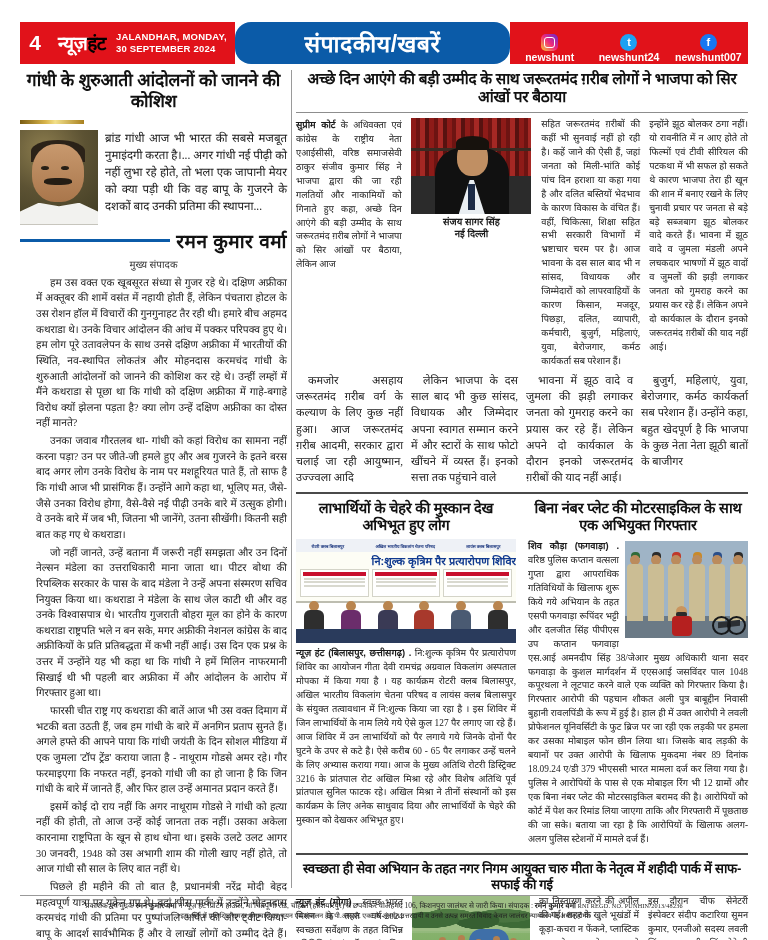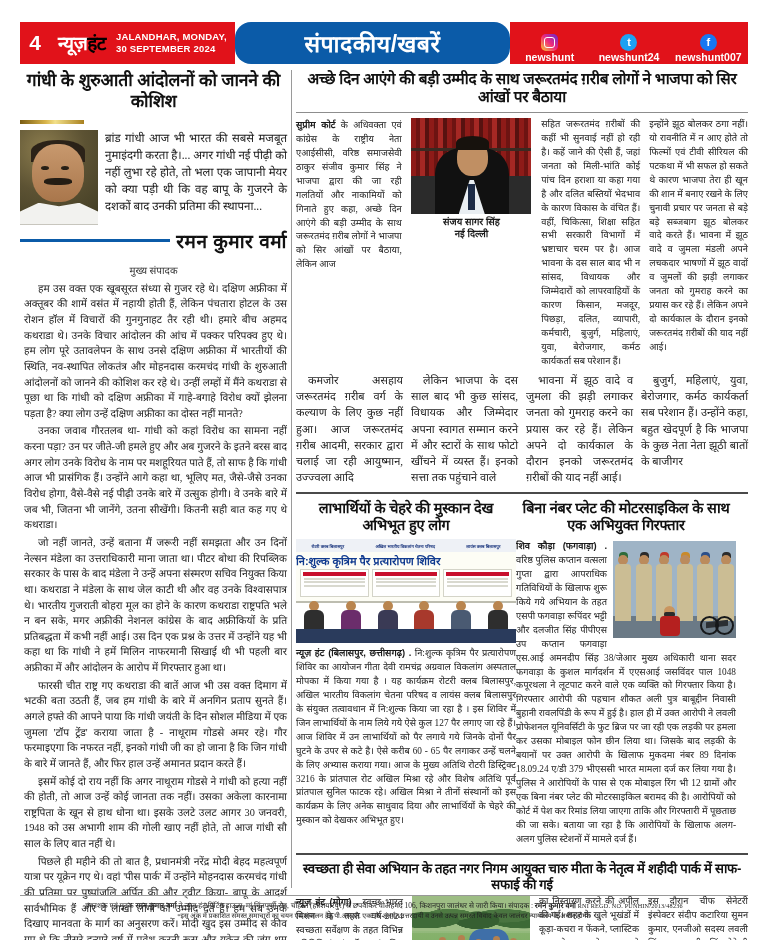--- a/index.html
+++ b/index.html
@@ -54,24 +54,24 @@
   .ed-photo .mous{position:absolute;left:24px;top:48px;width:28px;height:7px;border-radius:40%;background:#241d14;}
   .ed-photo .eyeL,.ed-photo .eyeR{position:absolute;top:36px;width:8px;height:4px;border-radius:50%;background:#271f15;}
   .ed-photo .eyeL{left:21px;} .ed-photo .eyeR{left:41px;}
   .ed-photo .shirt{position:absolute;left:0;bottom:0;width:78px;height:22px;background:#f2f2ef;
      clip-path:polygon(0 40%,24% 0,50% 16%,76% 0,100% 40%,100% 100%,0 100%);}
   .ed-quote{font-size:11.5px;line-height:1.48;text-align:justify;color:#1b1b1b;}
 
   .author-line{display:flex;align-items:center;gap:6px;margin-top:3px;}
   .author-rule{flex:1;height:3px;background:#0b5ba8;}
   .author-name{font-family:"Liberation Sans",sans-serif;font-weight:bold;font-size:19px;color:#111;letter-spacing:.5px;}
-  .author-role{text-align:center;font-size:10px;color:#333;margin-top:9px;}
+  .author-role{text-align:center;font-size:10px;color:#333;margin-top:3px;}
 
   .body-text{font-size:10.3px;line-height:1.52;text-align:justify;color:#1b1b1b;margin-top:4px;}
-  .body-text p{margin:0 0 2px 4px;text-indent:14px;}
+  .body-text p{margin:0 0 2px 16px;text-indent:14px;}
 
   
   .hl-main{font-family:"Liberation Sans",sans-serif;font-weight:bold;font-size:15.4px;line-height:1.2;
     color:#111;text-align:center;letter-spacing:-.3px;}
   .hl-sub{font-family:"Liberation Sans",sans-serif;font-weight:bold;font-size:14.5px;line-height:1.22;
     color:#111;text-align:center;letter-spacing:-.2px;}
   .rule-thin{height:1px;background:#8d8d8d;margin:5px 0 5px 0;}
   .rule-thick{height:2px;background:#4a4a4a;margin:6px 0 6px 0;}
   .cols4{column-count:4;column-gap:8px;font-size:11px;line-height:1.48;text-align:justify;}
   .cols3 p,.cols4 p,.cols2 p{margin:0 0 2px 0;text-indent:12px;}
@@ -93,21 +93,21 @@
   .ph-lawyer .tie{position:absolute;left:57px;top:66px;width:7px;height:26px;background:#1c2b46;}
   .ph-lawyer .face{position:absolute;left:46px;top:22px;width:31px;height:36px;border-radius:46%;background:#c08f63;}
   .ph-lawyer .hair{position:absolute;left:45px;top:18px;width:33px;height:14px;border-radius:50% 50% 0 0;background:#17120d;}
 
   
   .ph-camp{width:100%;height:104px;}
   .ph-camp .wall{position:absolute;inset:0;background:#ffffff;}
   .ph-camp .banner{position:absolute;left:0;top:0;width:100%;height:62px;background:#fdfdf5;border-bottom:2px solid #bdbdb0;}
   .ph-camp .bnr-top{position:absolute;left:0;top:0;width:100%;height:13px;background:#eef1f6;display:flex;align-items:center;justify-content:space-around;}
   .ph-camp .bnr-top span{font-size:4.3px;color:#14307a;font-family:"Liberation Sans",sans-serif;font-weight:bold;}
-  .ph-camp .bnr-title{position:absolute;left:0;top:14px;width:100%;text-align:left;font-family:"Liberation Sans",sans-serif;
+  .ph-camp .bnr-title{position:absolute;left:0;top:14px;width:100%;text-align:right;font-family:"Liberation Sans",sans-serif;
      font-weight:bold;font-size:11px;color:#103a8f;}
   .ph-camp .bnr-cards{position:absolute;left:4px;top:30px;right:4px;height:28px;display:flex;gap:3px;}
   .ph-camp .bcard{flex:1;background:#fff;border:.6px solid #d4d4c8;}
   .ph-camp .bcard i{display:block;height:4px;background:#c8102e;margin:2px 2px 1px 2px;}
   .ph-camp .bcard u{display:block;height:2px;background:#d9d9cf;margin:1.6px 3px;text-decoration:none;}
   .ph-camp .table{position:absolute;left:0;bottom:0;width:100%;height:14px;background:#2a3b5c;}
   .ph-camp .ppl{position:absolute;left:0;bottom:14px;width:100%;height:30px;display:flex;justify-content:space-around;align-items:flex-end;}
   .ph-camp .p{width:24px;height:28px;position:relative;}
   .ph-camp .p .h{position:absolute;left:7px;top:0;width:10px;height:10px;border-radius:50%;background:#b9854f;}
   .ph-camp .p .t{position:absolute;left:2px;top:9px;width:20px;height:19px;border-radius:6px 6px 0 0;}
@@ -260,21 +260,21 @@
       <div class="cols4" style="margin-top:3px;">
         <p>कमजोर असहाय जरूरतमंद ग़रीब वर्ग के कल्याण के लिए कुछ नहीं हुआ। आज जरूरतमंद ग़रीब आदमी, सरकार द्वारा चलाई जा रही आयुष्मान, उज्ज्वला आदि</p>
         <p>लेकिन भाजपा के दस साल बाद भी कुछ सांसद, विधायक और जिम्मेदार अपना स्वागत सम्मान करने में और स्टारों के साथ फोटो खींचने में व्यस्त हैं। इनको सत्ता तक पहुंचाने वाले</p>
         <p>भावना में झूठ वादे व जुमला की झड़ी लगाकर जनता को गुमराह करने का प्रयास कर रहे हैं। लेकिन अपने दो कार्यकाल के दौरान इनको जरूरतमंद ग़रीबों की याद नहीं आई।</p>
         <p>बुजुर्ग, महिलाएं, युवा, बेरोजगार, कर्मठ कार्यकर्ता सब परेशान हैं। उन्होंने कहा, बहुत खेदपूर्ण है कि भाजपा के कुछ नेता नेता झूठी बातों के बाजीगर</p>
       </div>
     </div>
 
     <div class="rule-thick"></div>
 
-    <div style="display:flex;">
+    <div style="display:flex;gap:12px;">
 
       <div style="width:220px;">
         <div class="hl-sub">लाभार्थियों के चेहरे की मुस्कान देख अभिभूत हुए लोग</div>
         <div class="ph ph-camp" style="margin-top:4px;">
           <span class="wall"></span>
           <span class="banner">
             <span class="bnr-top">
               <span>रोटरी क्लब बिलासपुर</span>
               <span>अखिल भारतीय विकलांग चेतना परिषद</span>
               <span>लायंस क्लब बिलासपुर</span>

